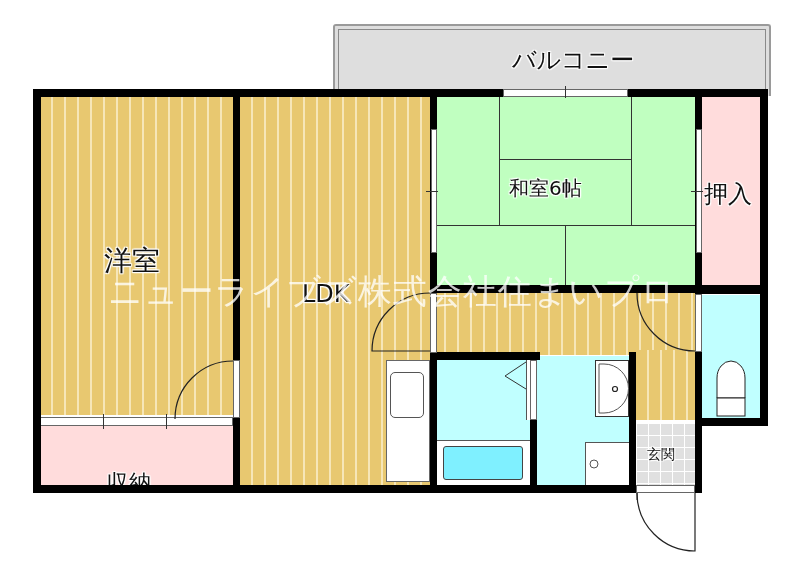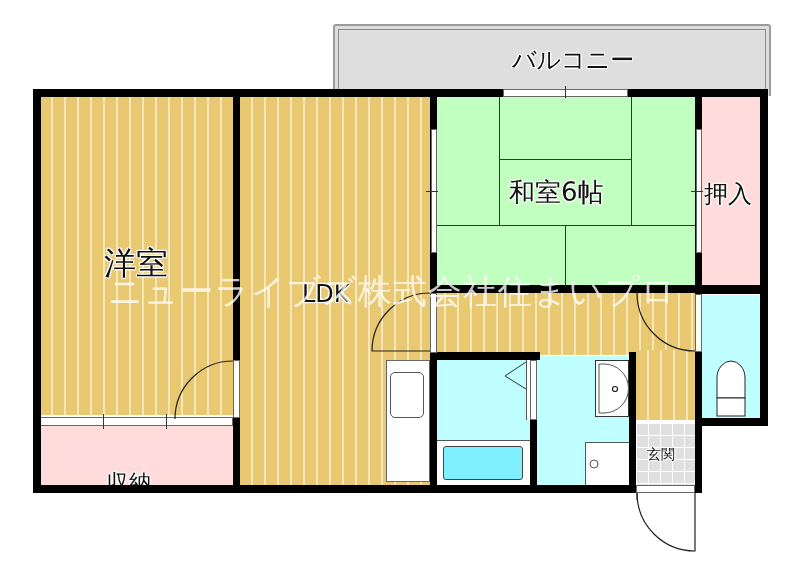--- a/index.html
+++ b/index.html
@@ -30,21 +30,21 @@
 </style>
 </head>
 <body>
 
 <div class="abs" style="left:333px; top:24px; width:438px; height:72px; background:#dedede; border:2px solid #9a9a9a; border-bottom:none; border-radius:3px 3px 0 0;">
   <div class="abs" style="left:3px; top:3px; right:3px; bottom:0; border:1px solid #8a8a8a; border-bottom:none;"></div>
   <div class="abs label" style="left:0; right:0; top:18px; text-align:center; font-size:24px;margin-left:42px;">バルコニー</div>
 </div>
 
 <div class="abs wood" style="left:40px; top:97px; width:193px; height:318px;"></div>
-<div class="abs label" style="left:104px; top:242px; font-size:32px;">洋室</div>
+<div class="abs label" style="left:104px; top:242px; font-size:28px;">洋室</div>
 
 <div class="abs closet" style="left:40px; top:425px; width:193px; height:60px;"></div>
 <div class="abs label" style="left:107px; top:468px; font-size:22px;">収納</div>
 
 <div class="abs win" style="left:40px; top:417px; width:193px; height:9px;"></div>
 <div class="abs" style="left:103px; top:414px; width:1px; height:15px; background:#333;"></div>
 <div class="abs" style="left:166px; top:414px; width:1px; height:15px; background:#333;"></div>
 
 <div class="abs wood2" style="left:240px; top:97px; width:193px; height:388px;"></div>
 <div class="abs wood2" style="left:433px; top:292px; width:262px; height:63px;"></div>
@@ -52,21 +52,21 @@
 <div class="abs label" style="left:302px; top:280px; font-size:24px;">LDK</div>
 
 <div class="abs tatami" style="left:437px; top:97px; width:258px; height:190px;">
 
   <div class="abs mat-line" style="left:62px; top:0; width:1px; height:128px;"></div>
   <div class="abs mat-line" style="left:194px; top:0; width:1px; height:128px;"></div>
   <div class="abs mat-line" style="left:62px; top:62px; width:133px; height:1px;"></div>
   <div class="abs mat-line" style="left:0; top:128px; width:258px; height:1px;"></div>
   <div class="abs mat-line" style="left:128px; top:128px; width:1px; height:62px;"></div>
 </div>
-<div class="abs label" style="left:509px; top:175px; font-size:26px;">和室6帖</div>
+<div class="abs label" style="left:509px; top:175px; font-size:20px;">和室6帖</div>
 
 <div class="abs closet" style="left:702px; top:97px; width:58px; height:188px;"></div>
 <div class="abs label" style="left:704px; top:178px; font-size:24px;">押入</div>
 
 <div class="abs water" style="left:702px; top:295px; width:58px; height:123px;"></div>
 
 <div class="abs water" style="left:437px; top:360px; width:93px; height:125px;"></div>
 
 <div class="abs water" style="left:537px; top:356px; width:93px; height:129px;"></div>
 

